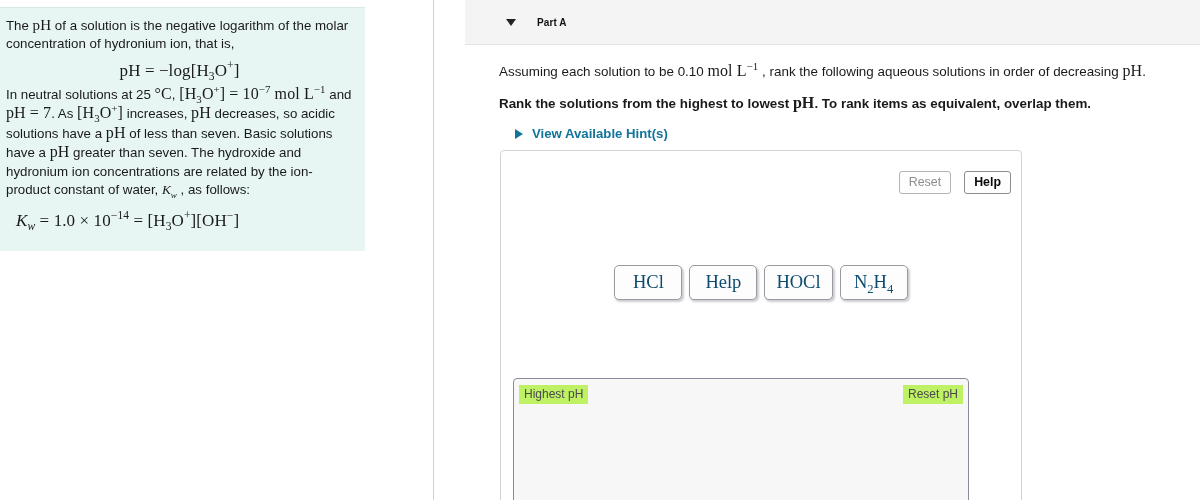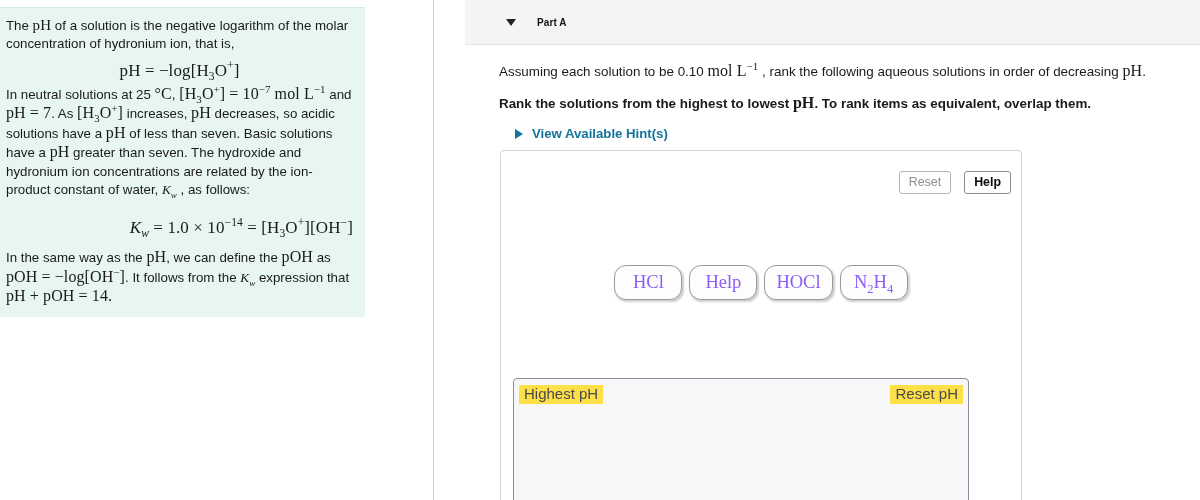--- a/index.html
+++ b/index.html
@@ -42,22 +42,22 @@
     line-height: 17.5px;
   }
   .info-box p {
     margin: 0 0 0 0;
   }
   .eq {
     text-align: center;
     margin: 9px 0 4px 0;
   }
   .eq2 {
-    text-align: right;
-    margin: 19px 0 11px 0;
+    text-align: left;
+    margin: 12px 0 11px 0;
     padding-left: 10px;
   }
   .mathy {
     font-family: "Liberation Serif", serif;
     font-size: 16px;
     letter-spacing: 0.1px;
   }
   .mit { font-family: "Liberation Serif", serif; font-style: italic; }
   sup.ex { font-size: 0.68em; vertical-align: super; line-height: 0; }
   sub.ex { font-size: 0.68em; vertical-align: sub; line-height: 0; }
@@ -183,50 +183,50 @@
     left: 0;
     top: 114px;
     width: 100%;
     display: flex;
     justify-content: center;
     gap: 7px;
   }
   .tile {
     background: #fdfdfd;
     border: 1px solid #9a9a9e;
-    border-radius: 12px;
+    border-radius: 5px;
     box-shadow: 1.5px 2px 2px rgba(90,90,110,0.30);
     padding: 5px 11px 6px 11px;
     min-width: 44px;
     text-align: center;
     font-family: "Liberation Serif", serif;
     font-size: 18.5px;
-    color: #8b5cf6;
+    color: #0c4a6e;
     cursor: grab;
     line-height: 22px;
     white-space: nowrap;
   }
 
   .dropzone {
     position: absolute;
     left: 12px;
     top: 227px;
     width: 456px;
     height: 150px;
     background: #f7f7f8;
     border: 1.5px solid #8a8a9c;
     border-radius: 4px;
     box-sizing: border-box;
   }
   .dz-label {
     position: absolute;
     top: 6px;
-    background: #fde047;
+    background: #bef264;
     padding: 1px 5px 2px 5px;
-    font-size: 15px;
+    font-size: 12px;
     color: #4a4a4a;
     line-height: 16px;
   }
   .dz-label.left { left: 5px; }
   .dz-label.right { right: 5px; }
 </style>
 </head>
 <body>
 
 <div class="page">
@@ -239,21 +239,20 @@
       <div class="eq">
         <span class="mathy" style="font-size:17px;">pH&nbsp;=&nbsp;−log[H<sub class="ex">3</sub>O<sup class="ex">+</sup>]</span>
       </div>
 
       <p style="margin:0;font-size:13.3px;line-height:18.5px;">In neutral solutions at 25&nbsp;<span class="mathy">°C</span>, <span class="mathy">[H<sub class="ex">3</sub>O<sup class="ex">+</sup>]&nbsp;=&nbsp;10<sup class="ex">−7</sup>&nbsp;mol&nbsp;L<sup class="ex">−1</sup></span> and <span class="mathy">pH&nbsp;=&nbsp;7</span>. As <span class="mathy">[H<sub class="ex">3</sub>O<sup class="ex">+</sup>]</span> increases, <span class="mathy">pH</span> decreases, so acidic solutions have a <span class="mathy">pH</span> of less than seven. Basic solutions have a <span class="mathy">pH</span> greater than seven. The hydroxide and hydronium ion concentrations are related by the ion-product constant of water, <span class="mit">K<sub class="ex">w</sub></span> , as follows:</p>
 
       <div class="eq2">
         <span class="mathy" style="font-size:17px;"><span class="mit">K<sub class="ex">w</sub></span>&nbsp;=&nbsp;1.0&nbsp;×&nbsp;10<sup class="ex">−14</sup>&nbsp;=&nbsp;[H<sub class="ex">3</sub>O<sup class="ex">+</sup>][OH<sup class="ex">−</sup>]</span>
       </div>
 
-      <p style="margin:0;font-size:13.3px;line-height:18.5px;">In the same way as the <span class="mathy">pH</span>, we can define the <span class="mathy">pOH</span> as <span class="mathy">pOH&nbsp;=&nbsp;−log[OH<sup class="ex">−</sup>]</span>. It follows from the <span class="mit">K<sub class="ex">w</sub></span> expression that <span class="mathy">pH&nbsp;+&nbsp;pOH&nbsp;=&nbsp;14.</span></p>
 
     </div>
   </div>
 
   <div class="panel-divider"></div>
 
   <div class="right-panel">
 
     <div class="part-header">
       <span class="part-caret"></span>

